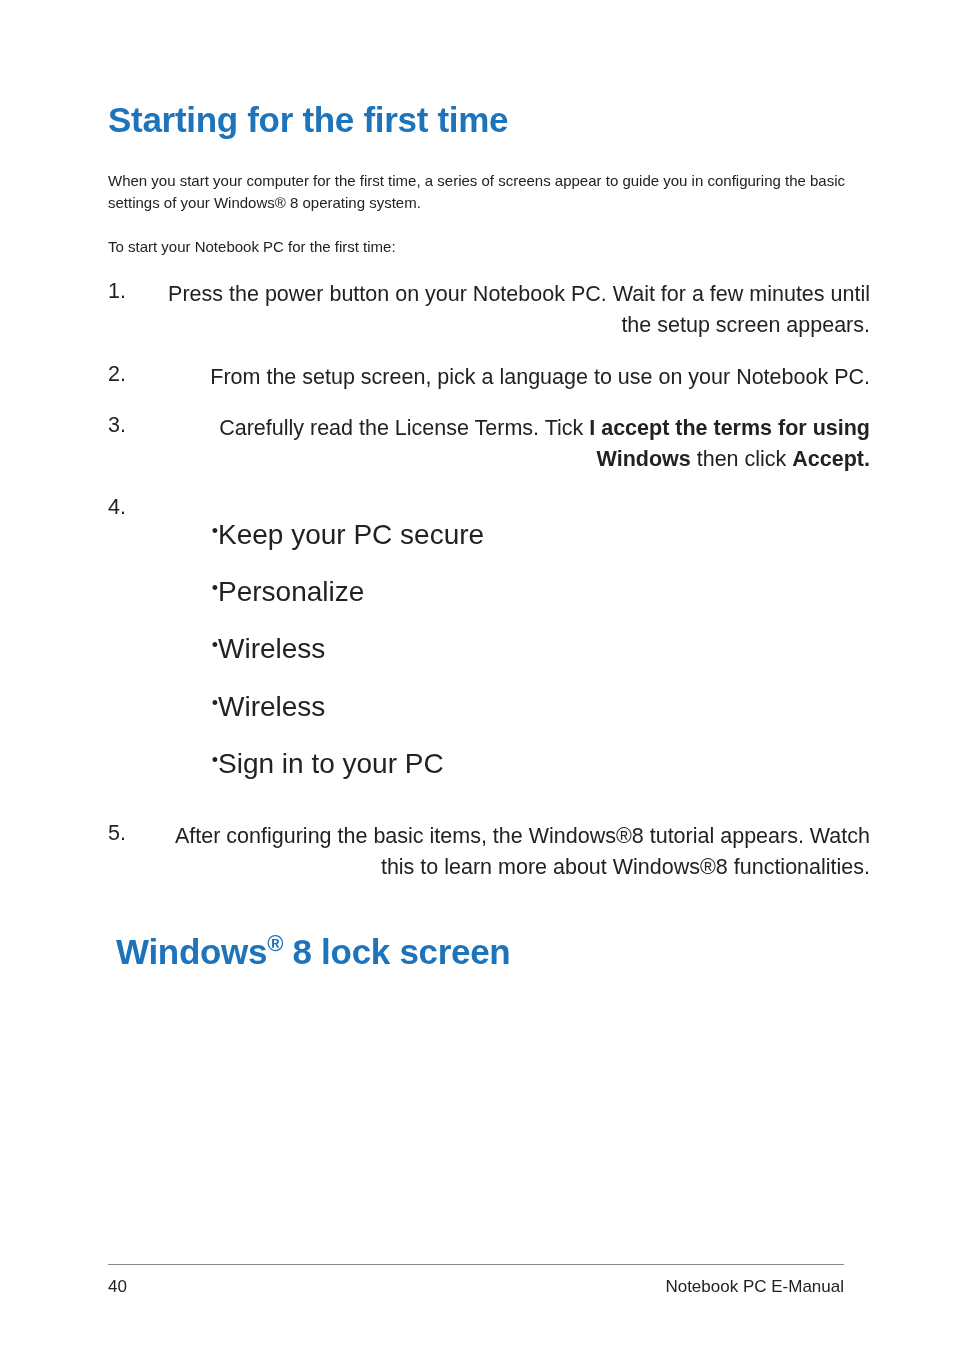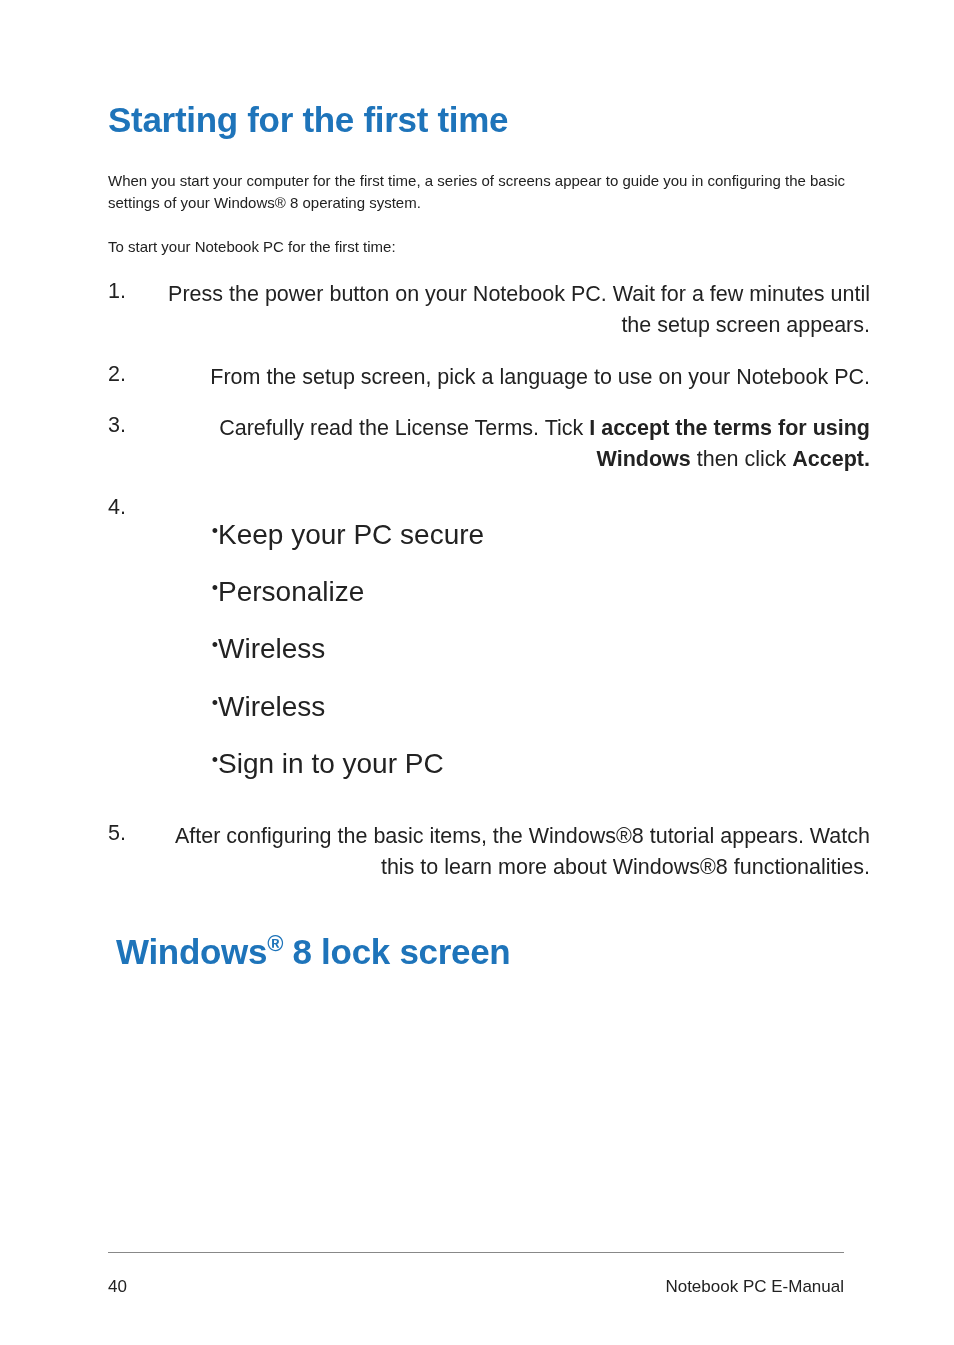--- a/index.html
+++ b/index.html
@@ -78,21 +78,21 @@
     .section-2 {
       margin-top: 48px;
       margin-left: 8px;
     }
     .footer {
       position: absolute;
       bottom: 48px;
       left: 108px;
       right: 110px;
       border-top: 1px solid #888;
-      padding-top: 24px;
+      padding-top: 12px;
       display: flex;
       justify-content: space-between;
       font-size: 17px;
       color: #222;
     }
   </style>
 </head>
 <body>
 
 <div class="page-content">

